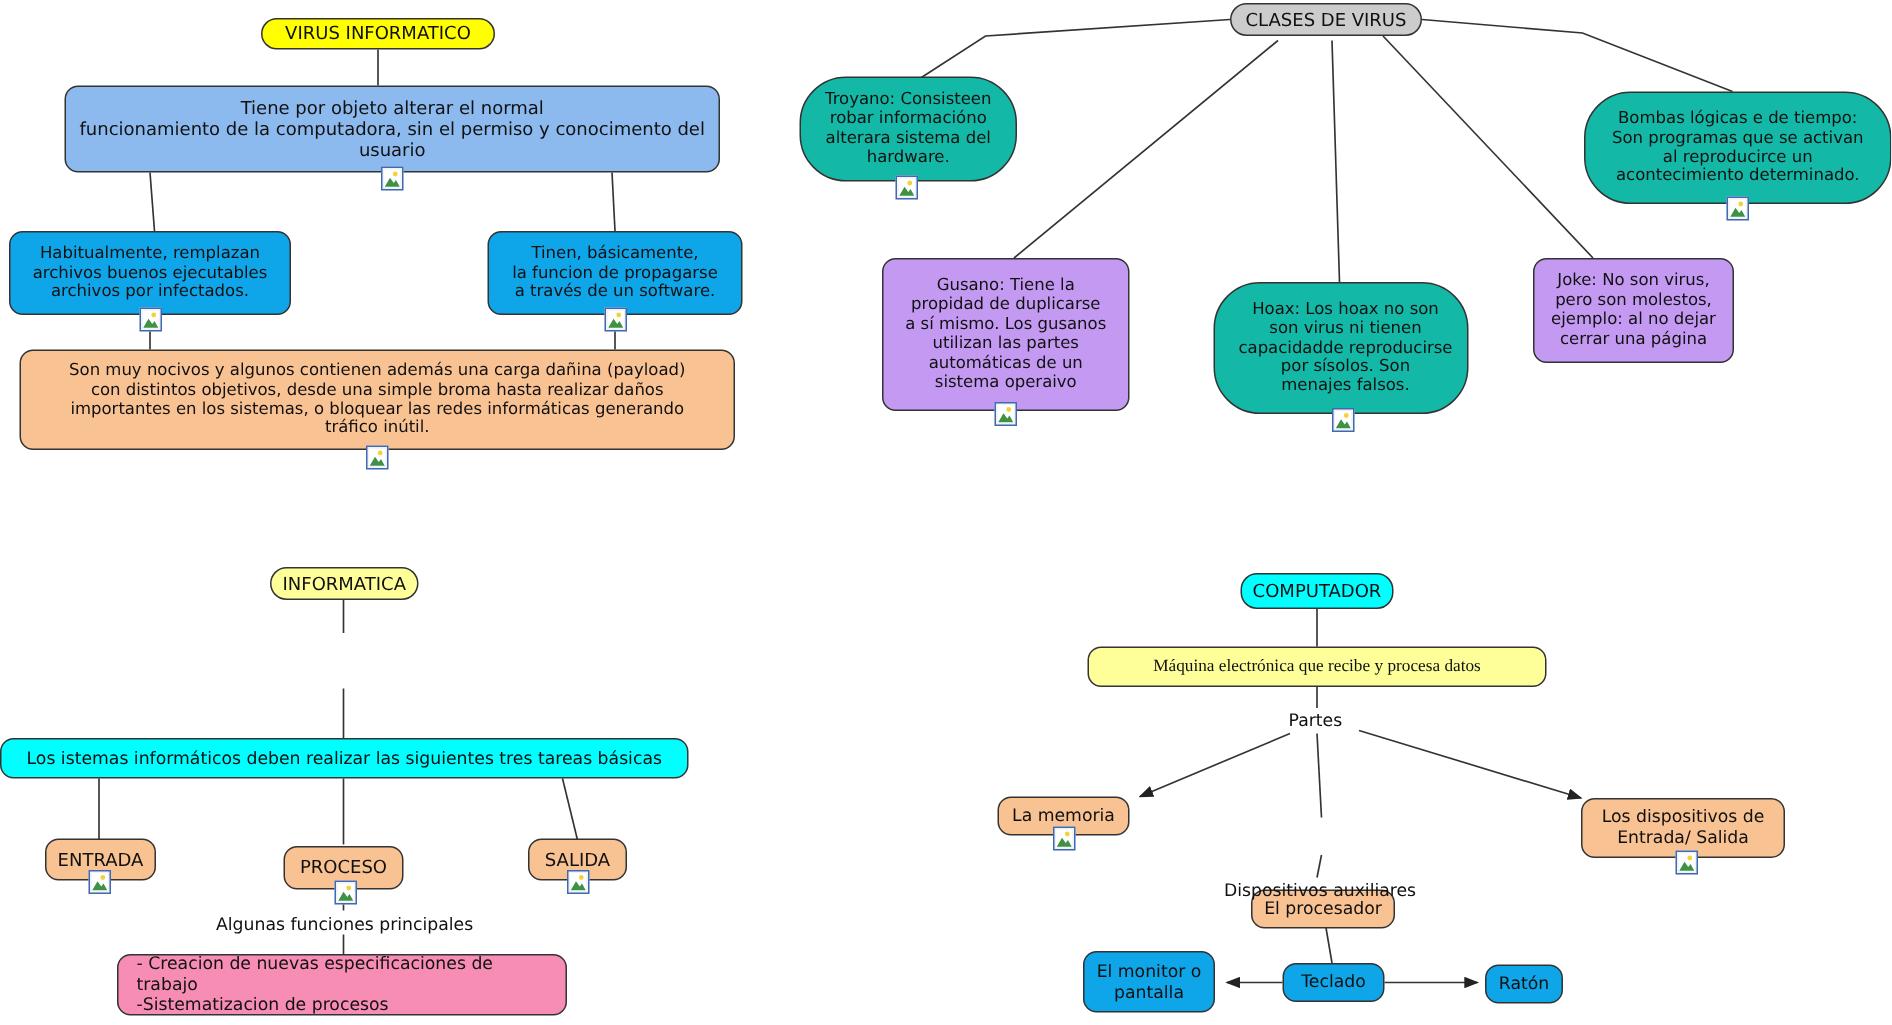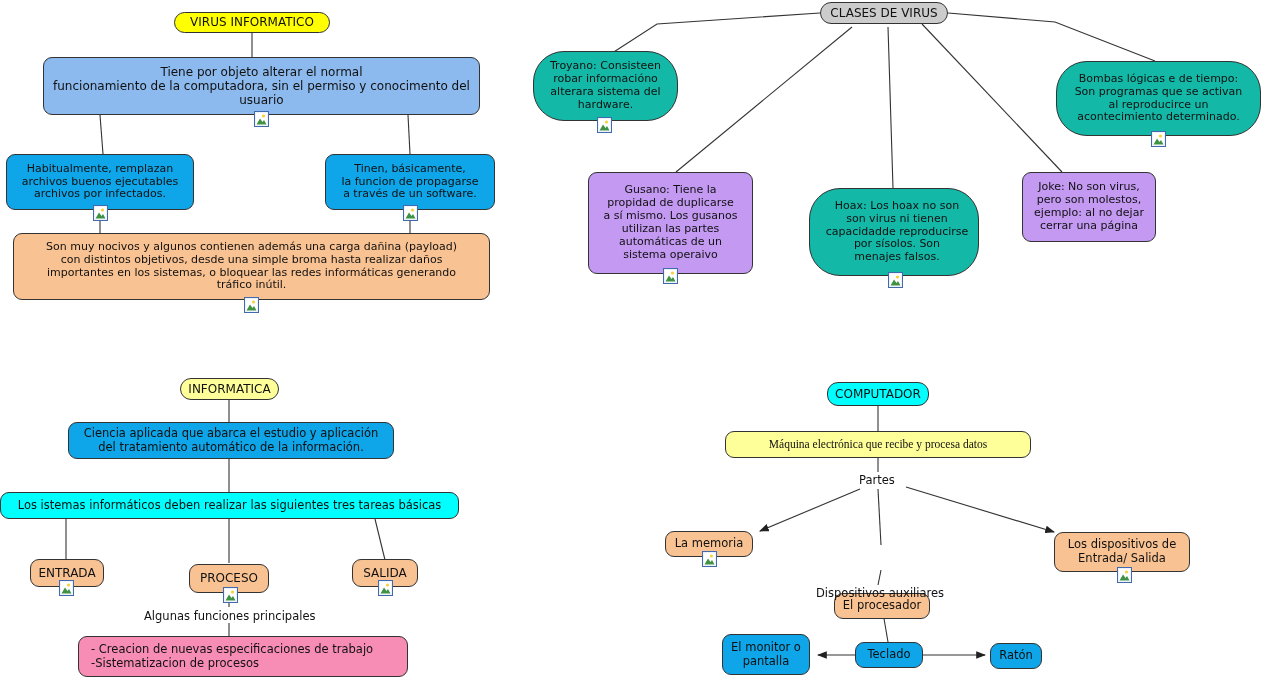--- a/index.html
+++ b/index.html
@@ -229,22 +229,20 @@
   <span class="img-badge" style="left:1151px; top:131px;">
     <svg width="11" height="12" viewBox="0 0 11 12">
         <rect x="0" y="0" width="11" height="12" fill="#ffffff"></rect>
         <circle cx="7.5" cy="3" r="1.6" fill="#f5d23a"></circle>
         <polygon points="0.5,11.5 4,5.5 6.5,9 8,7 10.5,11.5" fill="#3f9243"></polygon>
       </svg>
   </span>
 
   <div class="node title-node c-lightyellow fs12" style="left:180px; top:378px; width:99px; height:22px;">INFORMATICA</div>
 
-  <div class="node c-green fs115" style="left:68px; top:422px; width:326px; height:37px;">Ciencia aplicada que abarca el estudio y aplicación
-del tratamiento automático de la información.</div>
 
   <div class="node c-cyan fs115" style="left:0px; top:492px; width:459px; height:27px;">Los istemas informáticos deben realizar las siguientes tres tareas básicas</div>
 
   <div class="node c-orange fs12" style="left:30px; top:559px; width:74px; height:28px;">ENTRADA</div>
   <span class="img-badge" style="left:59px; top:580px;">
     <svg width="11" height="12" viewBox="0 0 11 12">
         <rect x="0" y="0" width="11" height="12" fill="#ffffff"></rect>
         <circle cx="7.5" cy="3" r="1.6" fill="#f5d23a"></circle>
         <polygon points="0.5,11.5 4,5.5 6.5,9 8,7 10.5,11.5" fill="#3f9243"></polygon>
       </svg>
@@ -263,21 +261,21 @@
   <span class="img-badge" style="left:378px; top:580px;">
     <svg width="11" height="12" viewBox="0 0 11 12">
         <rect x="0" y="0" width="11" height="12" fill="#ffffff"></rect>
         <circle cx="7.5" cy="3" r="1.6" fill="#f5d23a"></circle>
         <polygon points="0.5,11.5 4,5.5 6.5,9 8,7 10.5,11.5" fill="#3f9243"></polygon>
       </svg>
   </span>
 
   <span class="edge-label" style="left:144px; top:609px;">Algunas funciones principales</span>
 
-  <div class="node c-pink fs115" style="left:78px; top:636px; width:330px; height:41px; justify-content:flex-start; text-align:left; padding-left:12px;">- Creacion de nuevas especificaciones de trabajo
+  <div class="node c-pink fs115" style="left:78px; top:636px; width:300px; height:41px; justify-content:flex-start; text-align:left; padding-left:12px;">- Creacion de nuevas especificaciones de trabajo
  -Sistematizacion de procesos</div>
 
   <div class="node title-node c-cyan fs12" style="left:827px; top:382px; width:102px; height:24px;">COMPUTADOR</div>
 
   <div class="node c-lightyellow fs115" style="left:725px; top:431px; width:306px; height:27px;font-family:Liberation Serif, serif;">Máquina electrónica que recibe y procesa datos</div>
 
   <span class="edge-label" style="left:859px; top:473px;">Partes</span>
 
   <div class="node c-orange fs115" style="left:665px; top:531px; width:88px; height:26px;">La memoria</div>
   <span class="img-badge" style="left:702px; top:551px;">

